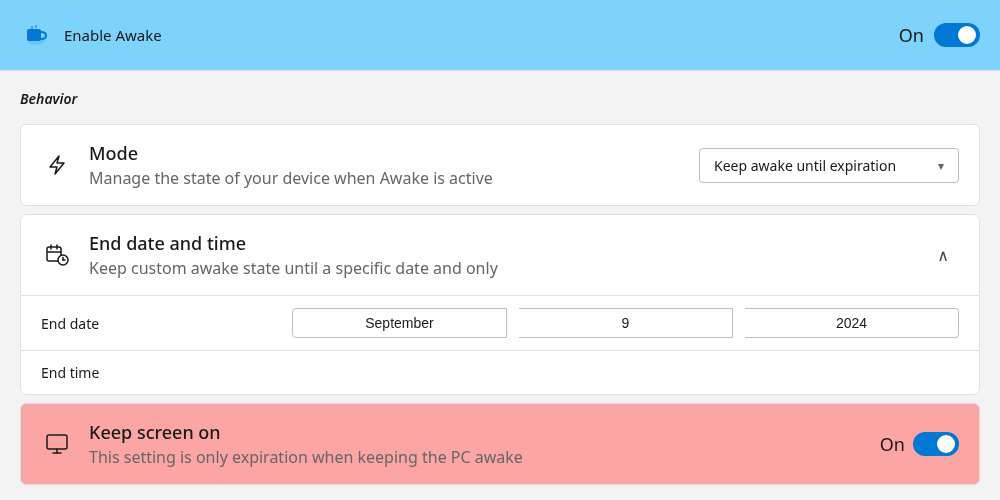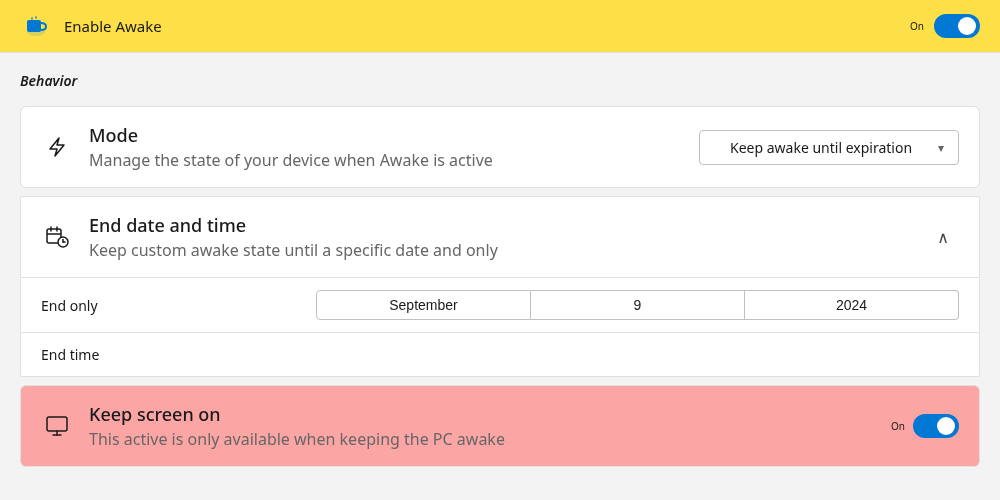--- a/index.html
+++ b/index.html
@@ -6,43 +6,43 @@
     body {
       font-family: 'Segoe UI', system-ui, -apple-system, sans-serif;
       background: #f3f3f3;
       color: #1a1a1a;
       font-size: 14px;
       width: 1000px;
       min-height: 500px;
     }
 
     .top-bar {
-      background: #fde047;
+      background: #7dd3fc;
       border-bottom: 1px solid #e0e0e0;
-      padding: 10px 20px;
+      padding: 19px 20px;
       display: flex;
       align-items: center;
       justify-content: space-between;
     }
     .top-bar-left {
       display: flex;
       align-items: center;
       gap: 12px;
     }
     .enable-awake-label {
       font-size: 15px;
       font-weight: 400;
     }
     .top-bar-right {
       display: flex;
       align-items: center;
       gap: 10px;
     }
     .on-label {
-      font-size: 10px;
+      font-size: 18px;
       color: #1a1a1a;
     }
 
     
     .toggle {
       width: 46px;
       height: 24px;
       background: #0078d4;
       border-radius: 12px;
       position: relative;
@@ -116,37 +116,37 @@
     }
 
     
     .dropdown {
       display: flex;
       align-items: center;
       justify-content: space-between;
       background: #fff;
       border: 1px solid #c0c0c0;
       border-radius: 4px;
-      padding: 7px 14px 7px 30px;
+      padding: 7px 14px 7px 14px;
       min-width: 260px;
       cursor: pointer;
       font-size: 14px;
       color: #1a1a1a;
       gap: 16px;
     }
     .dropdown-chevron {
       font-size: 12px;
       color: #666;
     }
 
     
     .end-datetime-card {
       background: #fff;
       border: 1px solid #e0e0e0;
-      border-radius: 2px;
+      border-radius: 7px;
       margin: 8px 20px;
     }
 
     .end-datetime-header {
       display: flex;
       align-items: center;
       padding: 16px 20px;
       gap: 16px;
     }
 
@@ -174,21 +174,21 @@
 
     .field-label {
       width: 100px;
       font-size: 14px;
       color: #1a1a1a;
       flex-shrink: 0;
     }
 
     .field-inputs {
       display: flex;
-      gap: 0;
+      gap: 12px;
       margin-left: auto;
     }
 
     .date-input {
       border: 1px solid #c0c0c0;
       border-radius: 0;
       padding: 6px 16px;
       font-size: 14px;
       color: #1a1a1a;
       background: #fff;
@@ -302,21 +302,21 @@
     <div class="end-datetime-header-text">
       <div class="card-title">End date and time</div>
       <div class="card-subtitle">Keep custom awake state until a specific date and only</div>
     </div>
     <div class="expand-btn">
       <span>∧</span>
     </div>
   </div>
 
   <div class="date-row">
-    <span class="field-label">End only</span>
+    <span class="field-label">End date</span>
     <div class="field-inputs">
       <input class="date-input" type="text" value="September" style="">
       <input class="date-input" type="text" value="9" style="">
       <input class="date-input" type="text" value="2024" style="">
     </div>
   </div>
 
   <div class="time-row">
     <span class="field-label">End time</span>
   </div>
@@ -327,20 +327,20 @@
     <div class="card-icon">
 
       <svg width="24" height="24" viewBox="0 0 24 24" fill="none" xmlns="http://www.w3.org/2000/svg">
         <rect x="2" y="3" width="20" height="14" rx="2" stroke="#1a1a1a" stroke-width="1.5" fill="none"></rect>
         <line x1="8" y1="21" x2="16" y2="21" stroke="#1a1a1a" stroke-width="1.5" stroke-linecap="round"></line>
         <line x1="12" y1="17" x2="12" y2="21" stroke="#1a1a1a" stroke-width="1.5" stroke-linecap="round"></line>
       </svg>
     </div>
     <div class="card-text">
       <div class="card-title">Keep screen on</div>
-      <div class="card-subtitle">This active is only available when keeping the PC awake</div>
+      <div class="card-subtitle">This setting is only expiration when keeping the PC awake</div>
     </div>
     <div class="card-control">
       <span class="on-label">On</span>
       <div class="toggle"></div>
     </div>
   </div>
 </div>
 
 </body></html>

